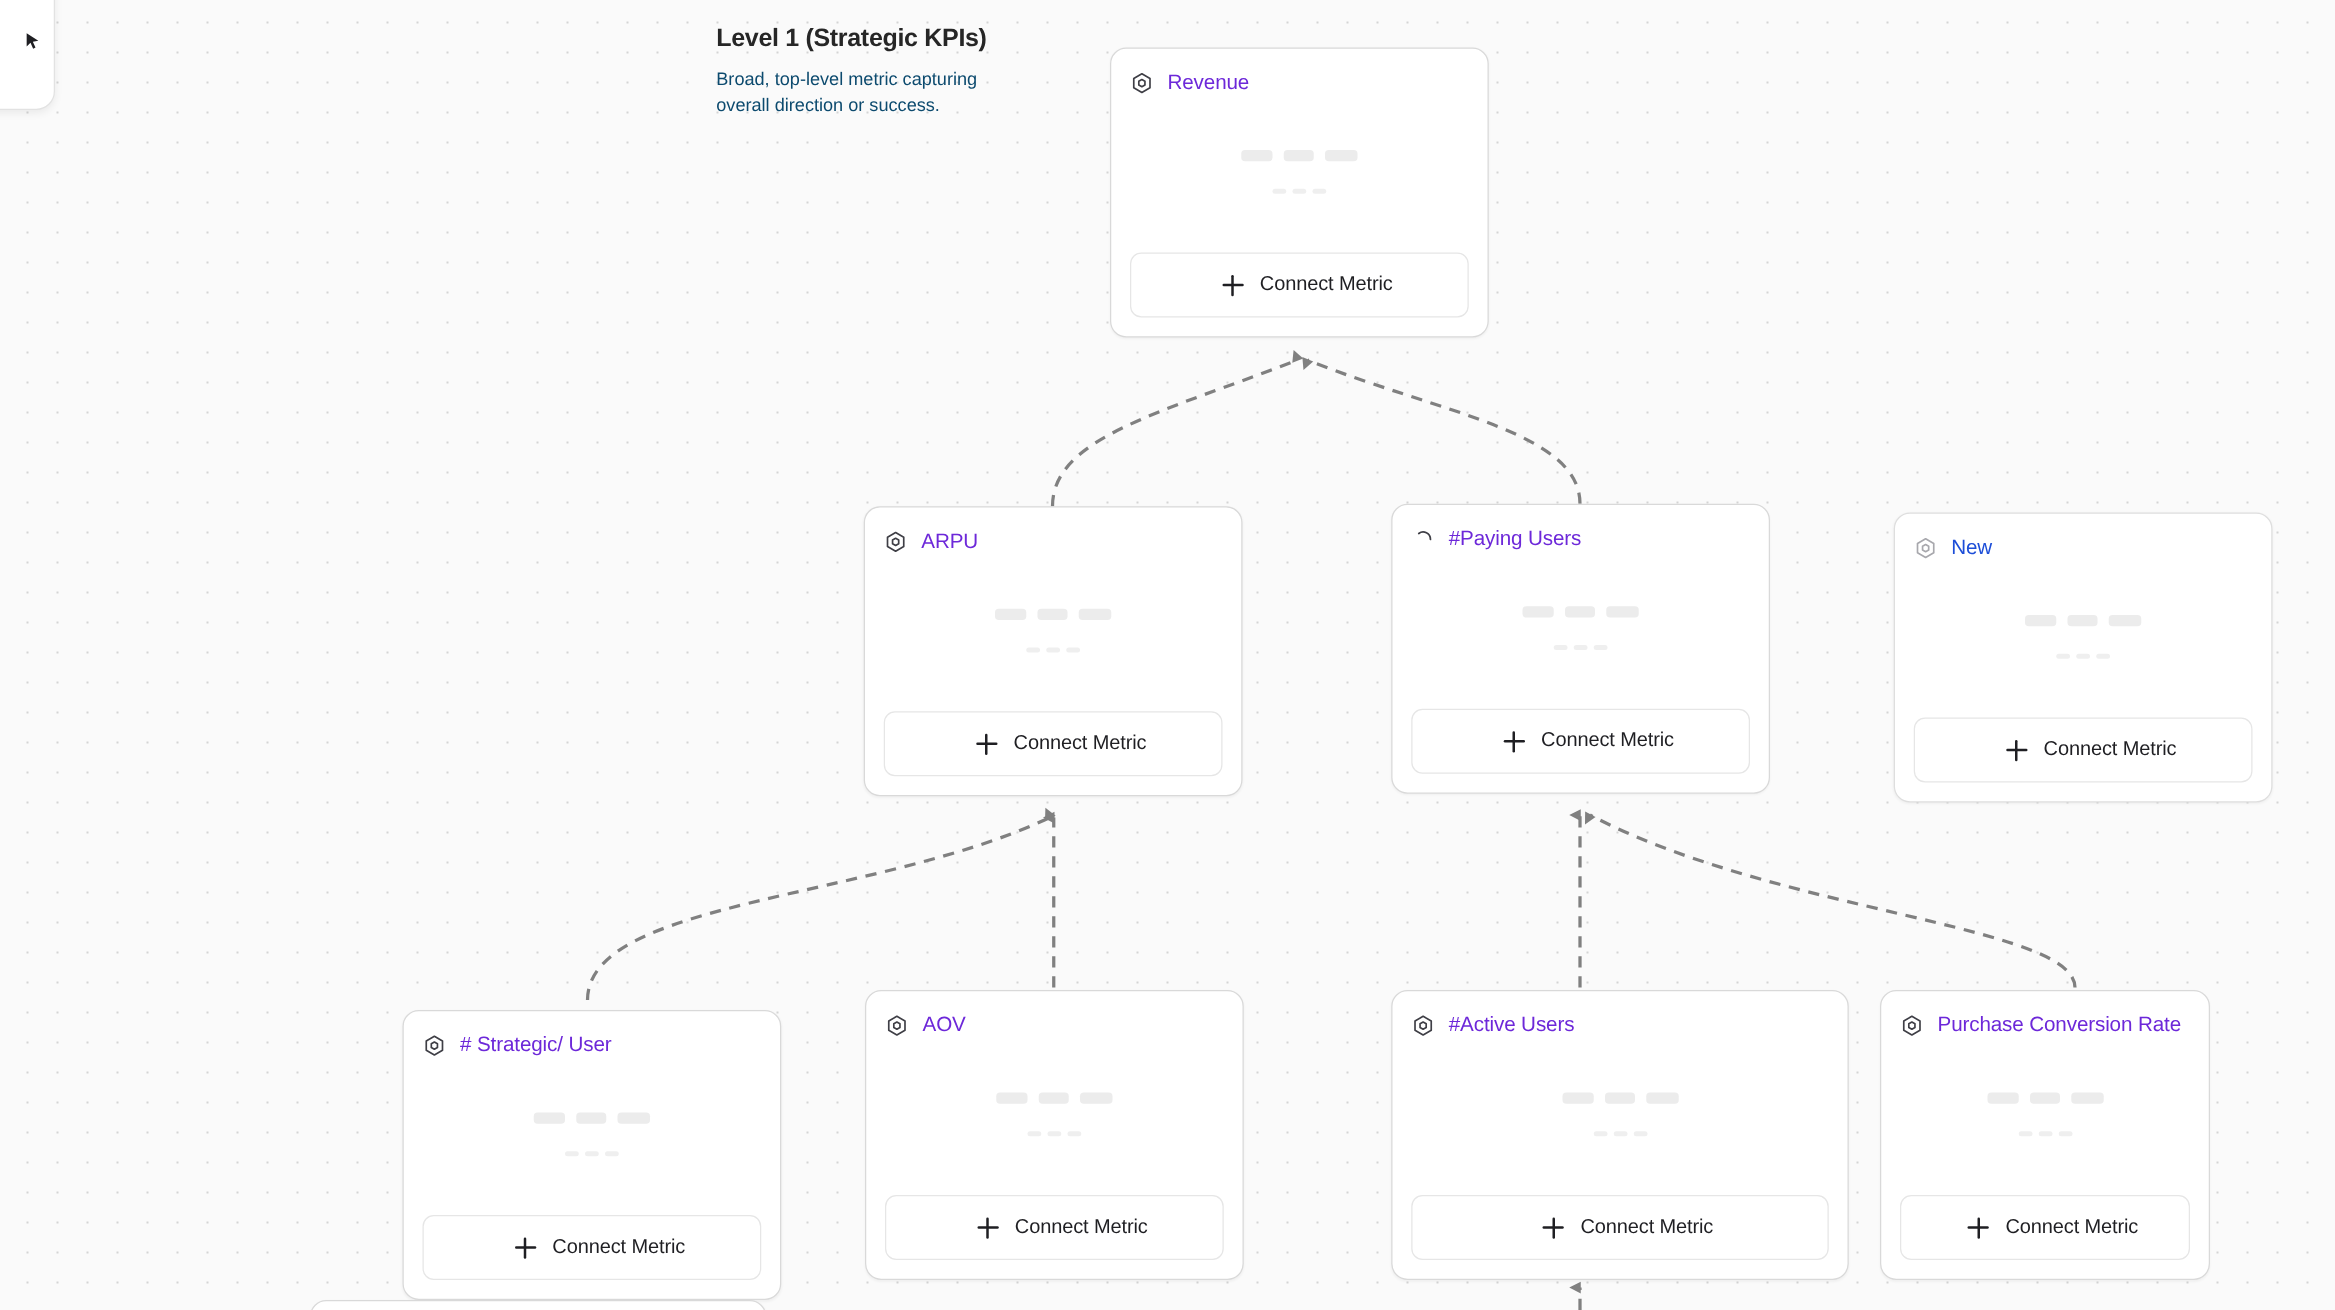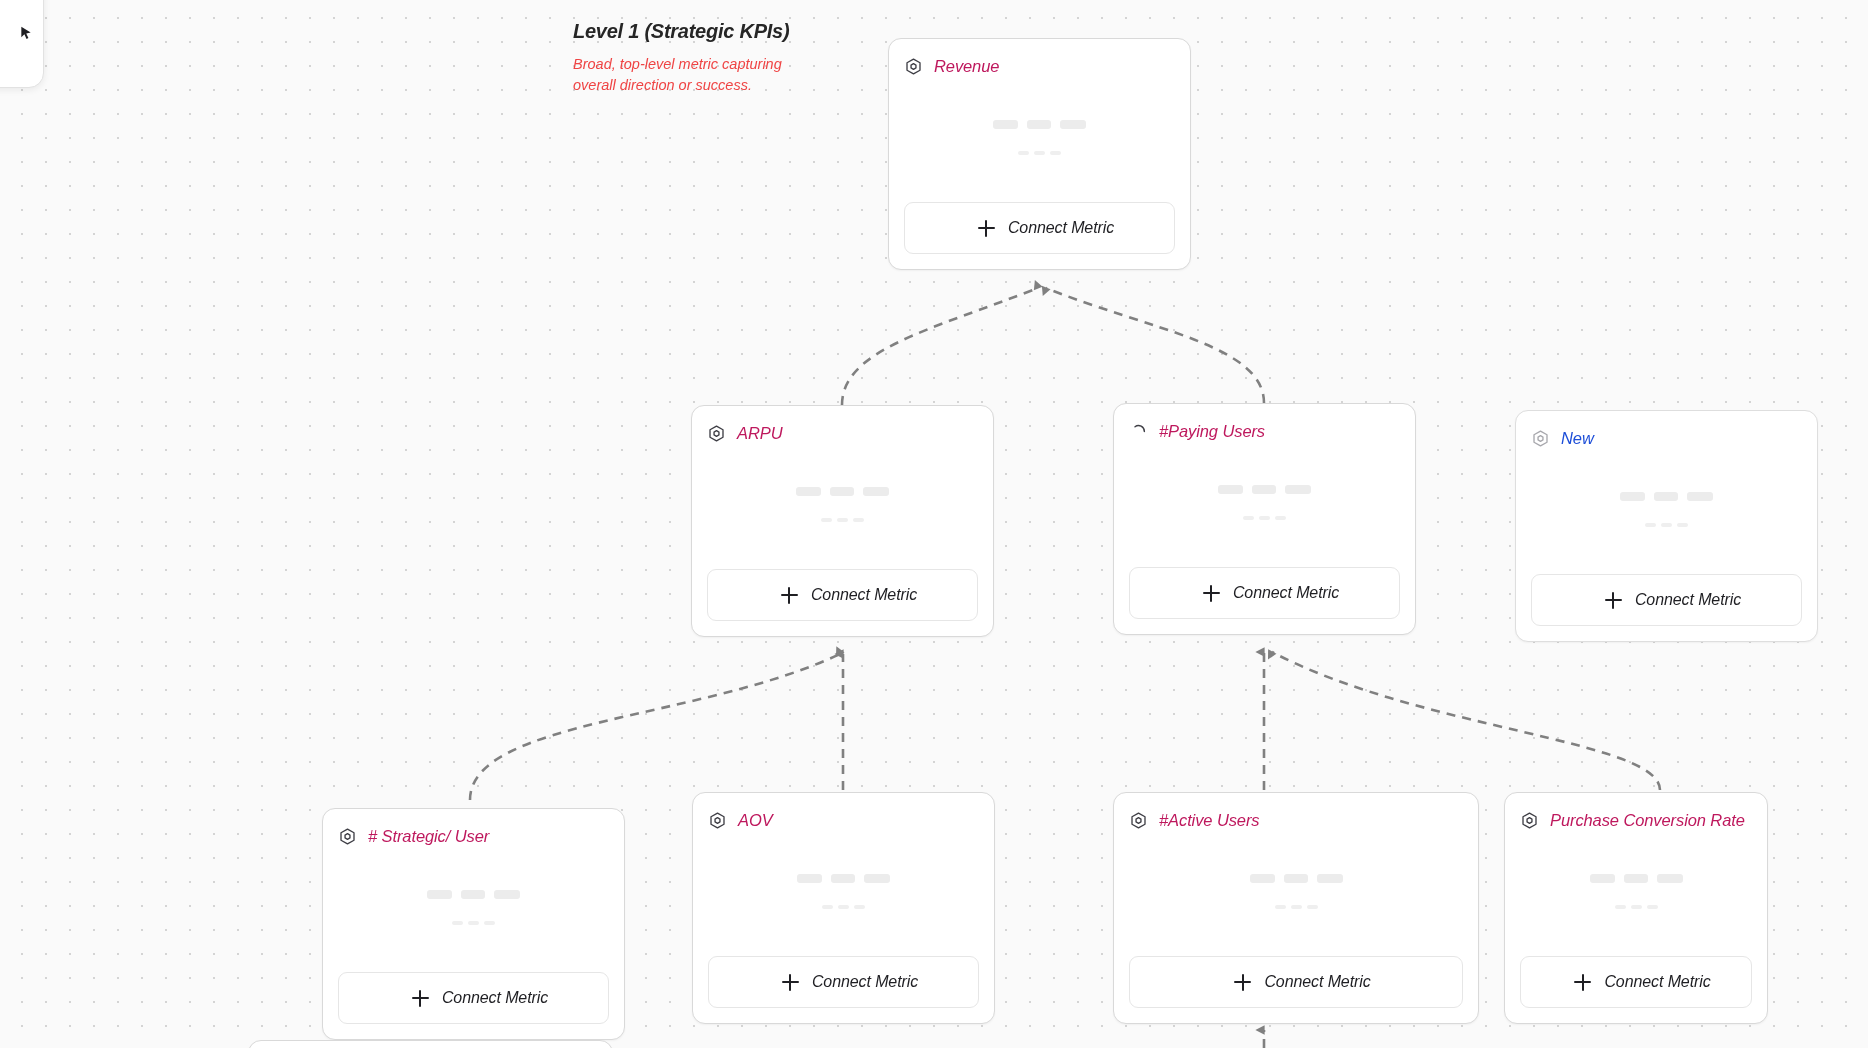--- a/index.html
+++ b/index.html
@@ -18,21 +18,20 @@
     background-position: 10px 6px;
     position: relative;
     -webkit-font-smoothing: antialiased;
   }
 
   #canvas {
     position: absolute;
     inset: 0;
     width: 1868px;
     height: 1048px;
-    font-style: italic;
   }
 
   
   #edges {
     position: absolute;
     left: 0; top: 0;
     width: 1868px;
     height: 1048px;
     pointer-events: none;
     z-index: 1;
@@ -54,21 +53,21 @@
     font-size: 20px;
     font-weight: 700;
     color: #262626;
     letter-spacing: -0.25px;
     white-space: nowrap;
   }
   .level-desc {
     margin-top: 11px;
     font-size: 14.5px;
     line-height: 1.46;
-    color: #ef4444;
+    color: #0c4a6e;
     max-width: 250px;
   }
 
   #level1-block { left: 573px; top: 20px; }
   #level2-block { left: 379px; top: 365px; }
   #level3-block { left: 31px; top: 765px; }
 
   
   .card {
     position: absolute;
@@ -98,21 +97,21 @@
     flex: none;
     display: flex;
     align-items: center;
     justify-content: center;
     color: #3f3f46;
   }
   .card-icon svg { display: block; }
   .card-title {
     font-size: 16.5px;
     font-weight: 500;
-    color: #be185d;
+    color: #6d28d9;
     letter-spacing: -0.1px;
     white-space: nowrap;
   }
   .card.ghost .card-title { color: #1d4ed8; }
   .card.ghost .card-icon { color: #a8a8ad; }
 
   
   .card-body {
     flex: 1 1 auto;
     display: flex;

